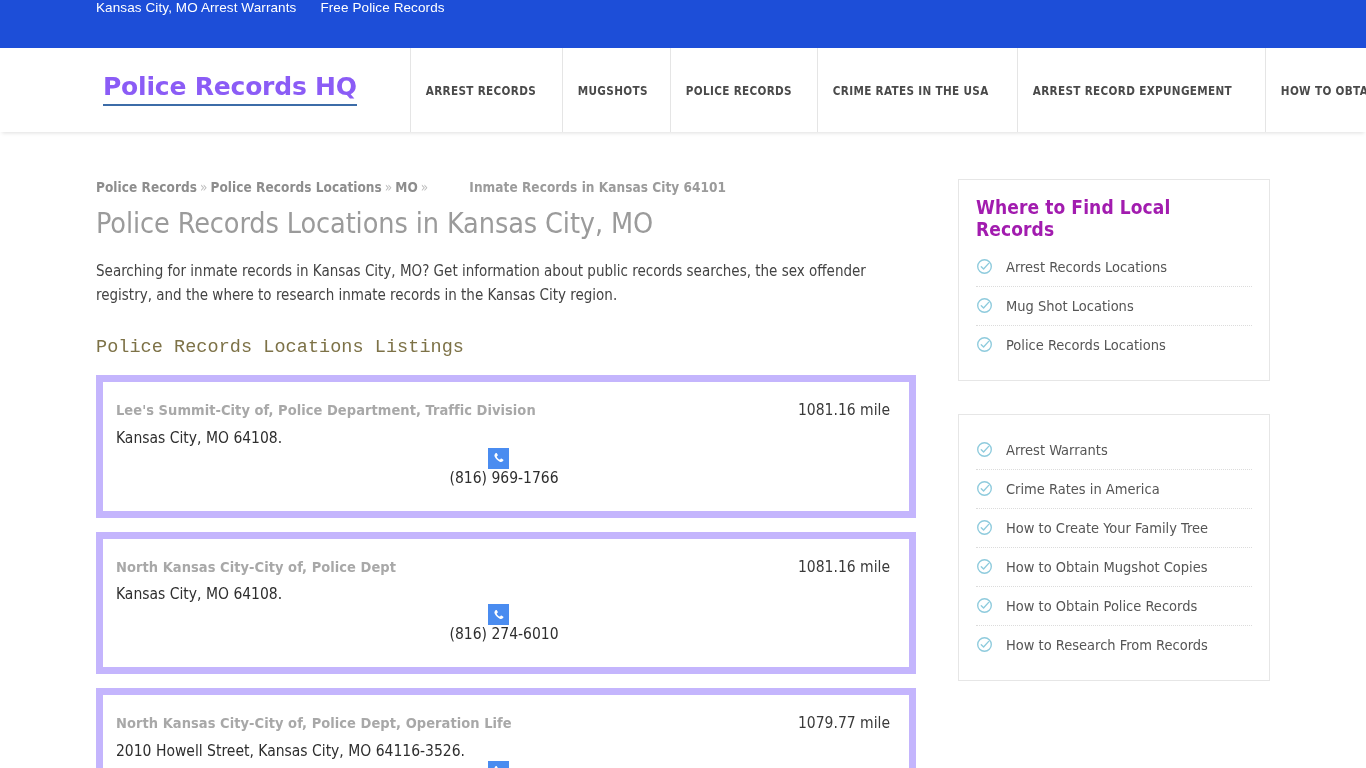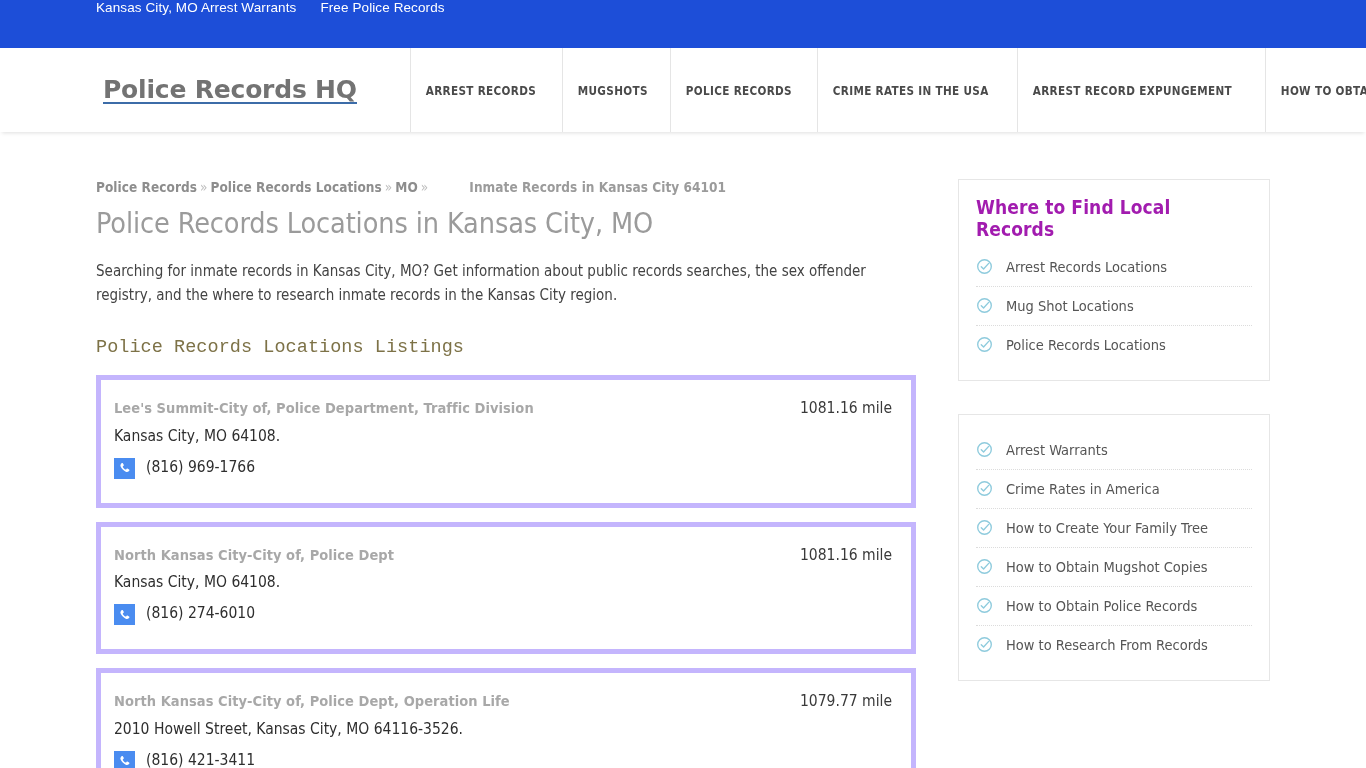--- a/index.html
+++ b/index.html
@@ -43,23 +43,24 @@
     width: 410px;
     display: flex;
     align-items: center;
     padding-left: 103px;
     flex: none;
   }
   .logo {
     font-family: "DejaVu Sans", sans-serif;
     font-size: 25px;
     font-weight: bold;
-    color: #737373;
+    color: #8b5cf6;
     letter-spacing: -0.2px;
     line-height: 1;
+    padding-bottom: 5px;
     border-bottom: 2.5px solid #3c6ca8;
     text-decoration: none;
     white-space: nowrap;
   }
   .nav {
     display: flex;
     align-items: stretch;
     flex: 1;
   }
   .nav-item {
@@ -125,21 +126,21 @@
     font-family: Liberation Mono, monospace;
     font-size: 18.5px;
     font-weight: normal;
     color: #7d7247;
     margin-bottom: 17px;
     letter-spacing: 0.05px;
   }
 
   
   .card {
-    border: 5px solid #c4b5fd;
+    border: 7px solid #c4b5fd;
     background: #fff;
     padding: 20px 17px 24px 13px;
     margin-bottom: 14px;
     position: relative;
   }
   .card-top {
     display: flex;
     justify-content: space-between;
     align-items: flex-start;
   }
@@ -162,22 +163,22 @@
   }
   .card-address {
     font-family: "DejaVu Sans Condensed", "Liberation Sans Narrow", "Liberation Sans", sans-serif;
     font-size: 15.5px;
     color: #2e2e2e;
     margin-top: 8px;
     line-height: 1.3;
   }
   .card-phone-row {
     display: flex;
-    align-items: flex-start;
-    margin-top: 12px;
+    align-items: center;
+    flex-direction: column;
   }
   .phone-icon {
     width: 21px; height: 21px;
     background: #4a8cf0;
     display: inline-flex;
     align-items: center;
     justify-content: center;
     flex: none;
     margin-right: 11px;
   }

